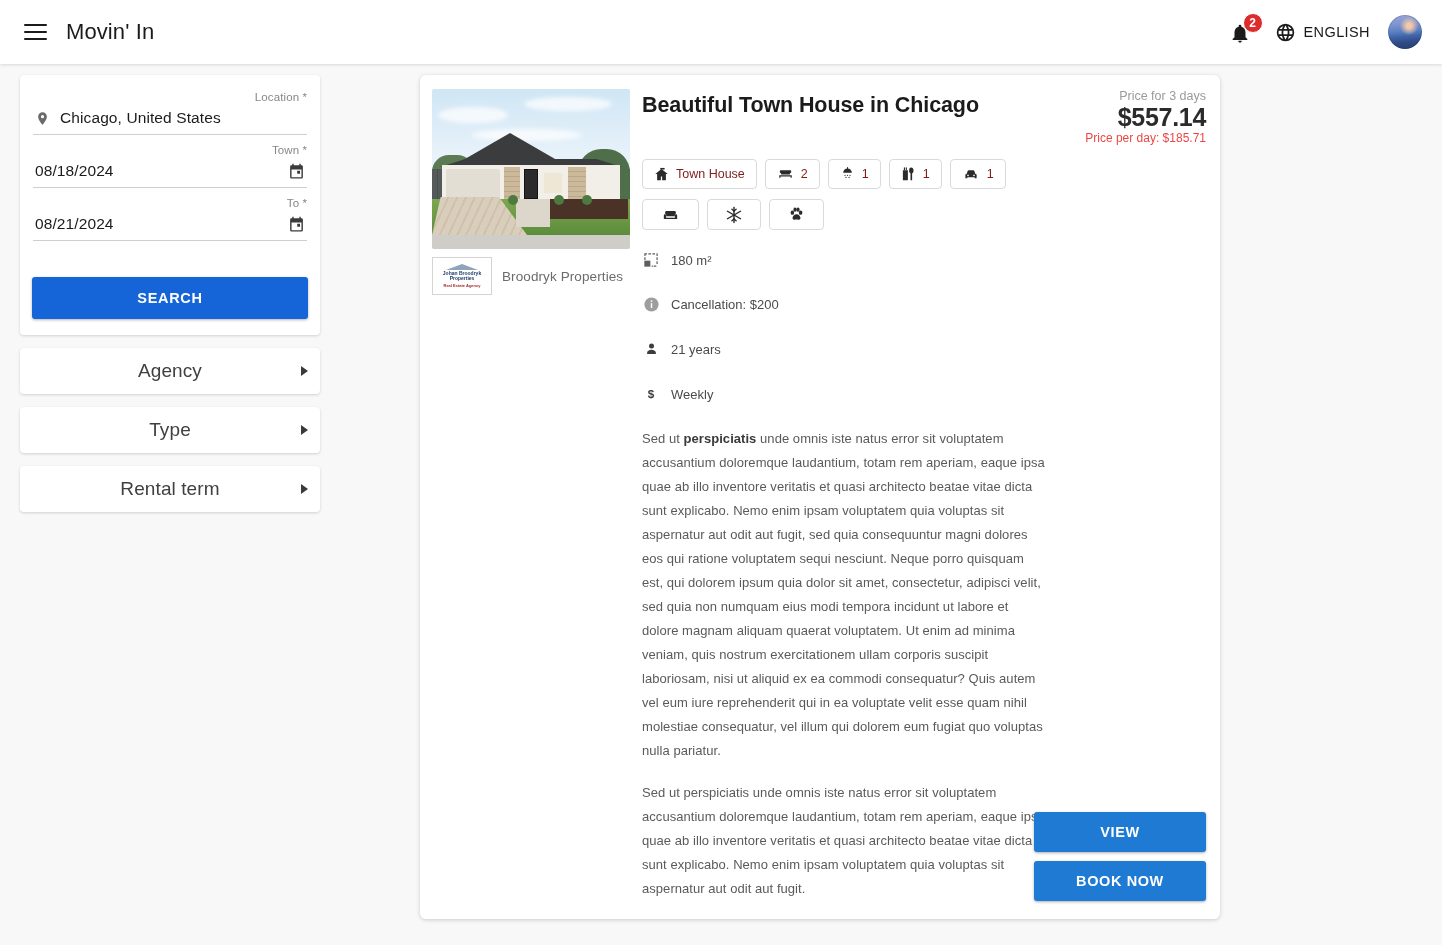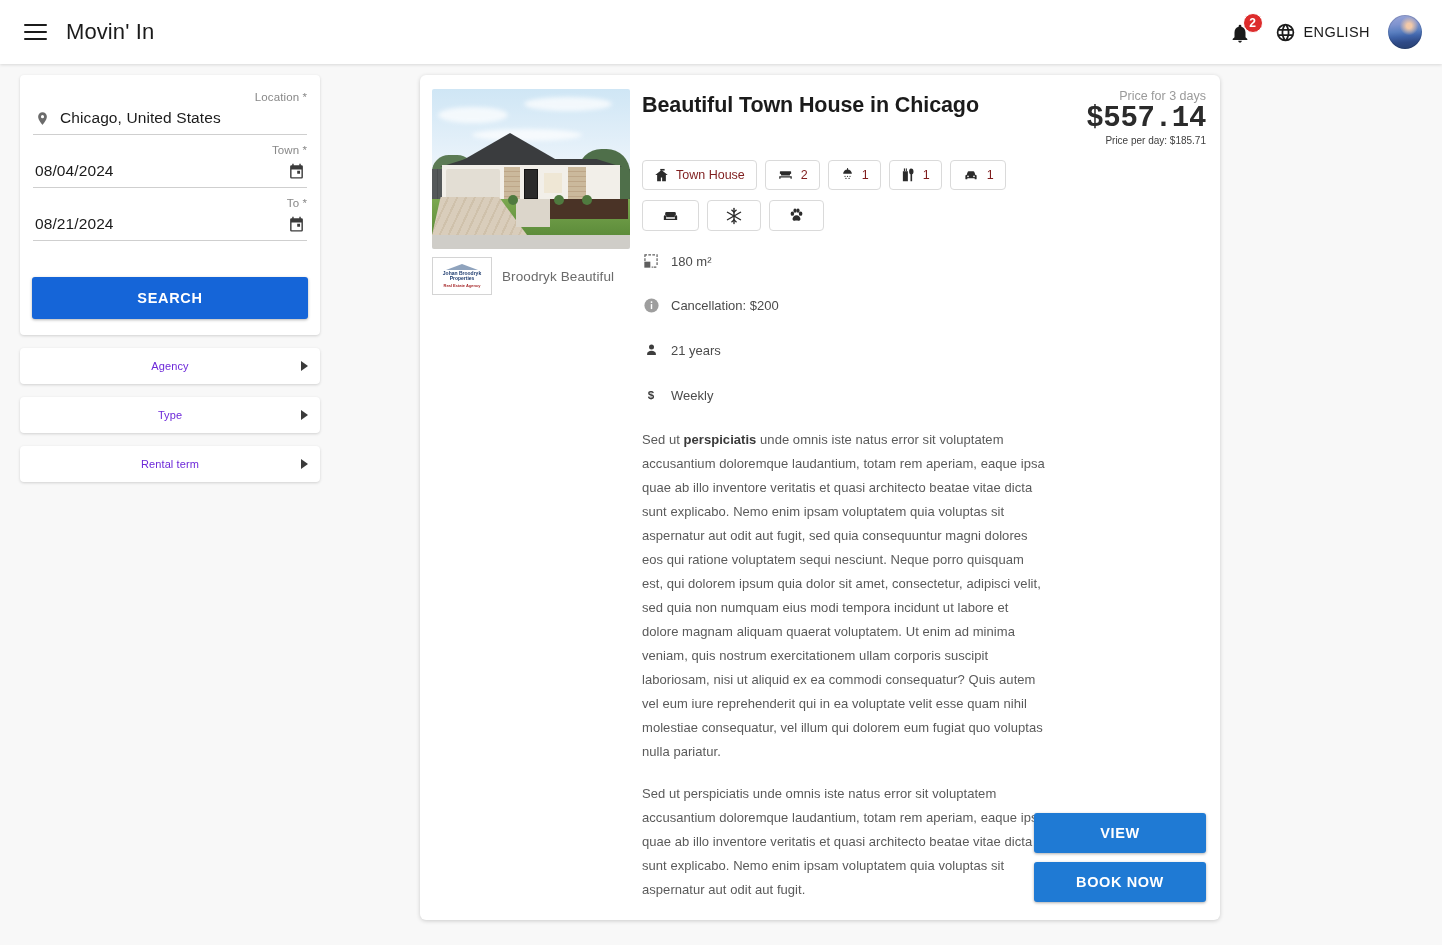--- a/index.html
+++ b/index.html
@@ -128,22 +128,22 @@
   .accordion {
     margin-top: 13px;
     padding: 12px 12px;
     position: relative;
     display: flex;
     align-items: center;
     justify-content: center;
     cursor: pointer;
   }
   .accordion-label {
-    font-size: 11px;
-    color: #6d28d9;
+    font-size: 19px;
+    color: #404040;
     letter-spacing: .1px;
   }
   .caret {
     position: absolute;
     right: 12px;
     width: 0; height: 0;
     border-left: 7px solid #3a3a3a;
     border-top: 5px solid transparent;
     border-bottom: 5px solid transparent;
   }
@@ -240,28 +240,27 @@
     font-size: 21.5px;
     font-weight: 700;
     color: #1b1b1b;
     letter-spacing: -.1px;
     flex: 1;
     padding-top: 4px;
   }
   .price-block { text-align: right; padding-left: 18px; }
   .price-label { font-size: 12.5px; color: #9a9a9a; }
   .price-main {
-    font-size: 29px;
+    font-size: 25px;
     font-weight: 700;
     color: #2b2b2b;
     line-height: 1.12;
     letter-spacing: -.3px;
-    font-family: Liberation Mono, monospace;
-  }
-  .price-sub { font-size: 10px; color: #404040; }
+  }
+  .price-sub { font-size: 12px; color: #ef4444; }
 
   .chips { display: flex; gap: 8px; margin-top: 14px; flex-wrap: wrap; }
   .chip {
     height: 30px;
     border: 1px solid #dadada;
     border-radius: 4px;
     background: #fff;
     display: flex; align-items: center;
     gap: 7px;
     padding: 0 11px;
@@ -353,21 +352,21 @@
                 <path fill="#6b6b6b" d="M12 2a7 7 0 0 0-7 7c0 5.25 7 13 7 13s7-7.75 7-13a7 7 0 0 0-7-7zm0 9.5A2.5 2.5 0 1 1 12 6.5a2.5 2.5 0 0 1 0 5z"></path>
               </svg>
           </span>
           <span class="field-value" title="Location">Chicago, United States</span>
         </div>
       </div>
 
       <div class="field">
         <div class="field-label">Town *</div>
         <div class="field-input-row">
-          <span class="field-value" title="mm/dd/yyyy">08/04/2024</span>
+          <span class="field-value" title="mm/dd/yyyy">08/18/2024</span>
           <span class="field-icon">
             <svg width="17" height="17" viewBox="0 0 24 24">
                 <path fill="#3b3b3b" d="M19 3h-1V1h-2v2H8V1H6v2H5a2 2 0 0 0-2 2v15a2 2 0 0 0 2 2h14a2 2 0 0 0 2-2V5a2 2 0 0 0-2-2zm0 17H5V9h14v11zm-2-9h-4v4h4v-4z"></path>
               </svg>
           </span>
         </div>
       </div>
 
       <div class="field">
         <div class="field-label">To *</div>
@@ -429,21 +428,21 @@
           <div class="sidewalk"></div>
         </div>
 
         <div class="agency-row">
           <div class="agency-logo">
             <div class="roofmark"></div>
             <div class="l1">Johan Broodryk</div>
             <div class="l1">Properties</div>
             <div class="l2">Real Estate Agency</div>
           </div>
-          <span class="agency-name">Broodryk Beautiful</span>
+          <span class="agency-name">Broodryk Properties</span>
         </div>
       </div>
 
       <div class="card-right">
 
         <div class="title-row">
           <div class="listing-title">Beautiful Town House in Chicago</div>
           <div class="price-block">
             <div class="price-label">Price for 3 days</div>
             <div class="price-main">$557.14</div>

